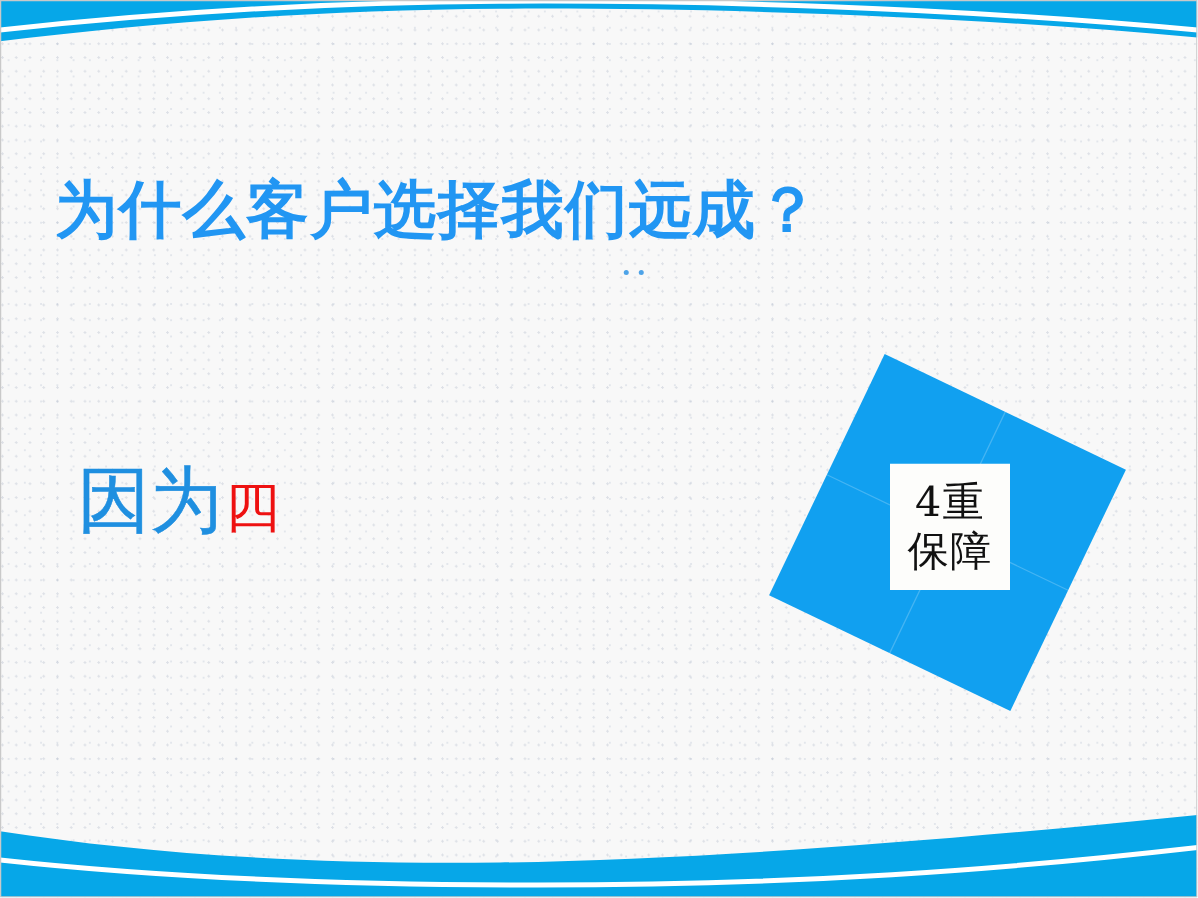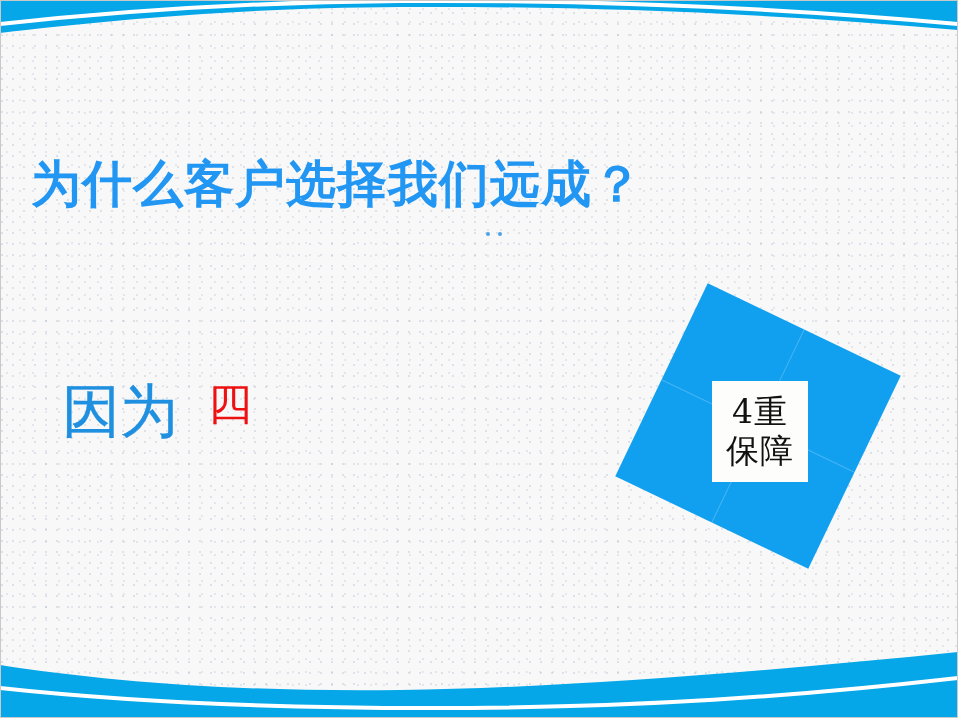--- a/index.html
+++ b/index.html
@@ -36,24 +36,23 @@
     left: 0;
     width: 958px;
     z-index: 1;
   }
   .wave-top { top: 0; height: 60px; }
   .wave-bottom { bottom: 0; height: 70px; }
 
   
   .title-block {
     position: absolute;
-    left: 31px;
+    left: 44px;
     top: 143px;
     z-index: 10;
-    margin-top: 16px;
   }
   .main-title {
     font-family: "DejaVu Sans", "Liberation Sans", sans-serif;
     font-size: 50px;
     font-weight: 700;
     letter-spacing: 1px;
     color: #2196f3;
     line-height: 1;
     white-space: nowrap;
   }
@@ -71,26 +70,25 @@
     width: 4px;
     height: 4px;
     background: #4da3e8;
     border-radius: 50%;
   }
 
   
   .subtitle-block {
     position: absolute;
     left: 62px;
-    top: 382px;
+    top: 371px;
     z-index: 10;
     display: flex;
-    align-items: flex-start;
+    align-items: flex-end;
     white-space: nowrap;
-    gap: 28px;
   }
   .sub-lead {
     font-family: "DejaVu Sans", "Liberation Sans", sans-serif;
     font-size: 58px;
     font-weight: 400;
     color: #1f8fe0;
     line-height: 1;
     letter-spacing: 0px;
     -webkit-text-stroke: 0.4px #1f8fe0;
   }
@@ -111,21 +109,21 @@
     position: absolute;
     left: 610px;
     top: 275px;
     width: 300px;
     height: 305px;
     z-index: 8;
   }
   .diamond-label {
     position: absolute;
     left: 102px;
-    top: 106px;
+    top: 96px;
     width: 96px;
     height: 101px;
     background: #fdfdfb;
     display: flex;
     flex-direction: column;
     align-items: center;
     justify-content: center;
     z-index: 3;
   }
   .diamond-line {

